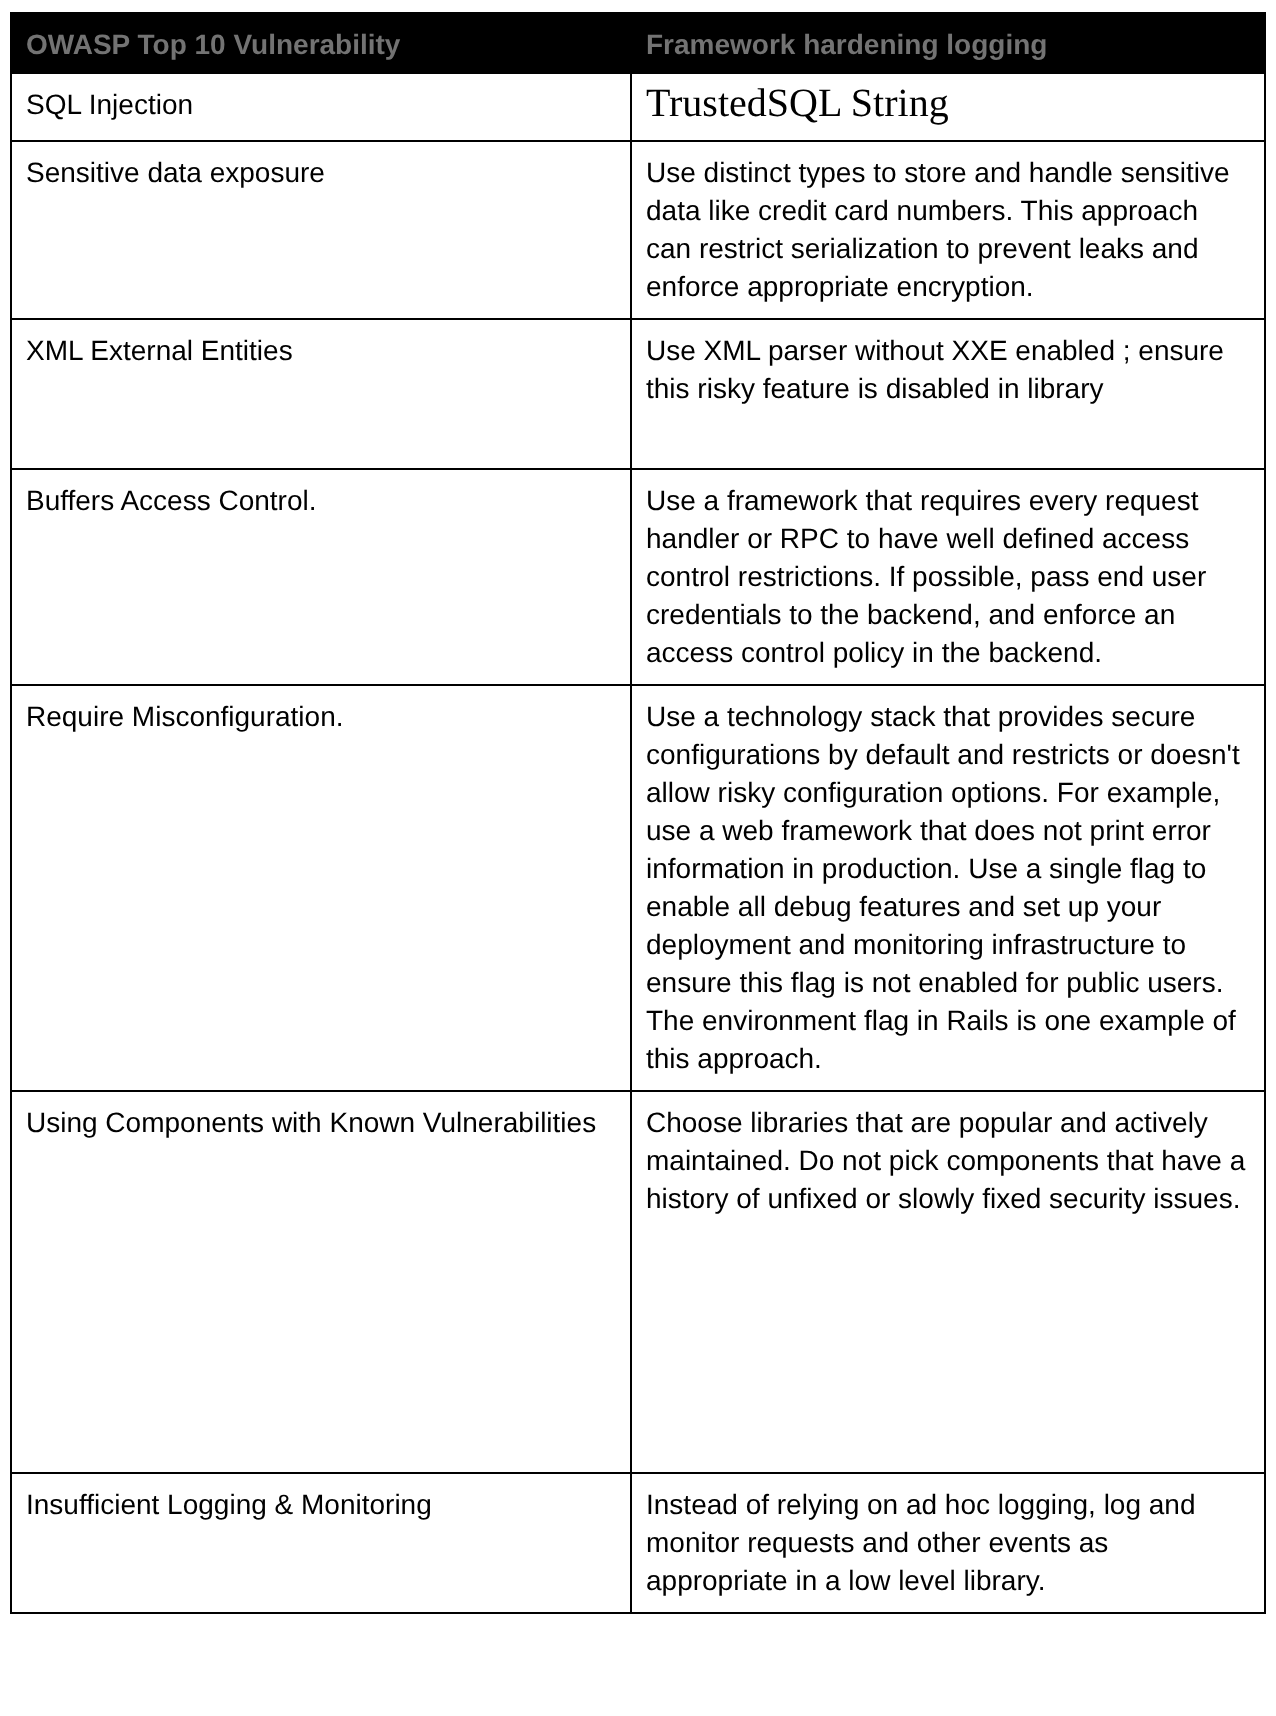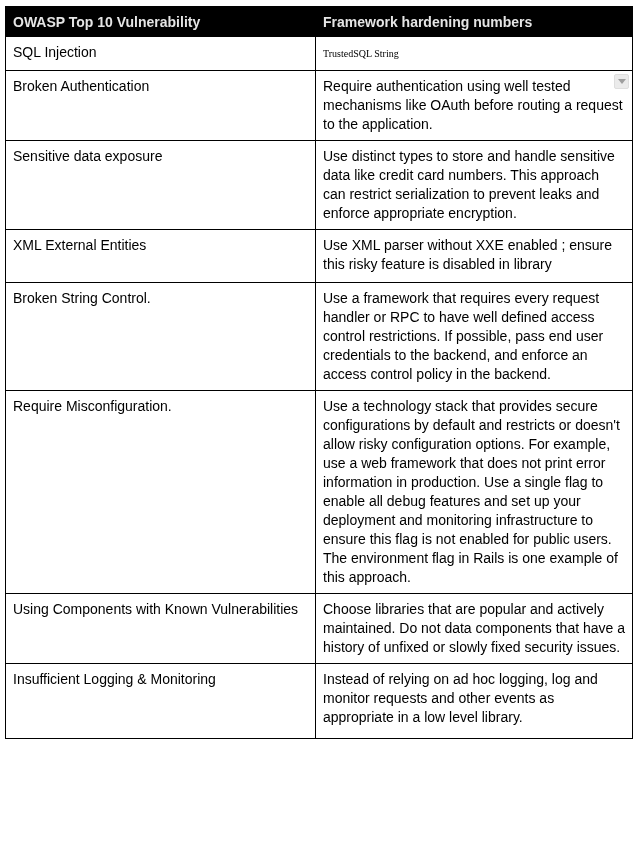--- a/index.html
+++ b/index.html
@@ -25,21 +25,21 @@
     border: 1px solid #000;
     vertical-align: top;
     text-align: left;
     font-size: 14px;
     line-height: 19px;
     color: #000;
     word-wrap: break-word;
   }
   .doc-table thead th {
     background: #000;
-    color: #e5e5e5;
+    color: #737373;
     font-weight: bold;
     height: 30px;
     padding: 5px 7px 4px 7px;
     vertical-align: middle;
   }
   .doc-table tbody td { padding: 6px 7px; background: #fff; }
   .doc-table tbody td.vuln-cell { }
   .doc-table tbody td.measure-cell { position: relative; }
   
   tbody tr:nth-child(1)  { height: 34px;  }
@@ -47,21 +47,21 @@
   tbody tr:nth-child(3)  { height: 75px; margin-left: 22px; }
   tbody tr:nth-child(4)  { height: 53px;  }
   tbody tr:nth-child(5)  { height: 104px; }
   tbody tr:nth-child(6)  { height: 191px; }
   tbody tr:nth-child(7)  { height: 30px;  }
   tbody tr:nth-child(8)  { height: 75px;  }
   tbody tr:nth-child(9)  { height: 86px;  }
   tbody tr:nth-child(10) { height: 66px;  }
   .serif {
     font-family: "Liberation Serif", serif;
-    font-size: 10px;
+    font-size: 20px;
   }
   .dropdown-marker {
     position: absolute;
     top: 3px;
     right: 3px;
     width: 15px;
     height: 15px;
     background: #ebebeb;
     border: 1px solid #dedede;
     border-radius: 2px;
@@ -83,43 +83,33 @@
 <body>
 
 <table class="doc-table">
   <colgroup>
     <col class="c-vuln">
     <col class="c-measure">
   </colgroup>
   <thead>
     <tr>
       <th>OWASP Top 10 Vulnerability</th>
-      <th>Framework hardening numbers</th>
+      <th>Framework hardening logging</th>
     </tr>
   </thead>
   <tbody>
   <tr>
     <td class="vuln-cell">
       <span>SQL Injection</span>
     </td>
     <td class="measure-cell">
       <span><span class="serif">TrustedSQL String</span></span>
     </td>
   </tr>
 
-  <tr>
-    <td class="vuln-cell">
-      <span>Broken Authentication</span>
-    </td>
-    <td class="measure-cell">
-      <span><span>Require authentication using well tested mechanisms like OAuth before routing a request to the application.</span></span>
-    <span class="dropdown-marker">
-            <i></i>
-          </span></td>
-  </tr>
 
   <tr>
     <td class="vuln-cell">
       <span>Sensitive data exposure</span>
     </td>
     <td class="measure-cell">
       <span><span>Use distinct types to store and handle sensitive data like credit card numbers. This approach can restrict serialization to prevent leaks and enforce appropriate encryption.</span></span>
     </td>
   </tr>
 
@@ -127,21 +117,21 @@
     <td class="vuln-cell">
       <span>XML External Entities</span>
     </td>
     <td class="measure-cell">
       <span><span>Use XML parser without XXE enabled ; ensure this risky feature is disabled in library</span></span>
     </td>
   </tr>
 
   <tr>
     <td class="vuln-cell">
-      <span>Broken String Control.</span>
+      <span>Buffers Access Control.</span>
     </td>
     <td class="measure-cell">
       <span><span>Use a framework that requires every request handler or RPC to have well defined access control restrictions. If possible, pass end user credentials to the backend, and enforce an access control policy in the backend.</span></span>
     </td>
   </tr>
 
   <tr>
     <td class="vuln-cell">
       <span>Require Misconfiguration.</span>
     </td>
@@ -150,21 +140,21 @@
     </td>
   </tr>
 
 
 
   <tr>
     <td class="vuln-cell">
       <span>Using Components with Known Vulnerabilities</span>
     </td>
     <td class="measure-cell">
-      <span><span>Choose libraries that are popular and actively maintained. Do not data components that have a history of unfixed or slowly fixed security issues.</span></span>
+      <span><span>Choose libraries that are popular and actively maintained. Do not pick components that have a history of unfixed or slowly fixed security issues.</span></span>
     </td>
   </tr>
 
   <tr>
     <td class="vuln-cell">
       <span>Insufficient Logging &amp; Monitoring</span>
     </td>
     <td class="measure-cell">
       <span><span>Instead of relying on ad hoc logging, log and monitor requests and other events as appropriate in a low level library.</span></span>
     </td>

